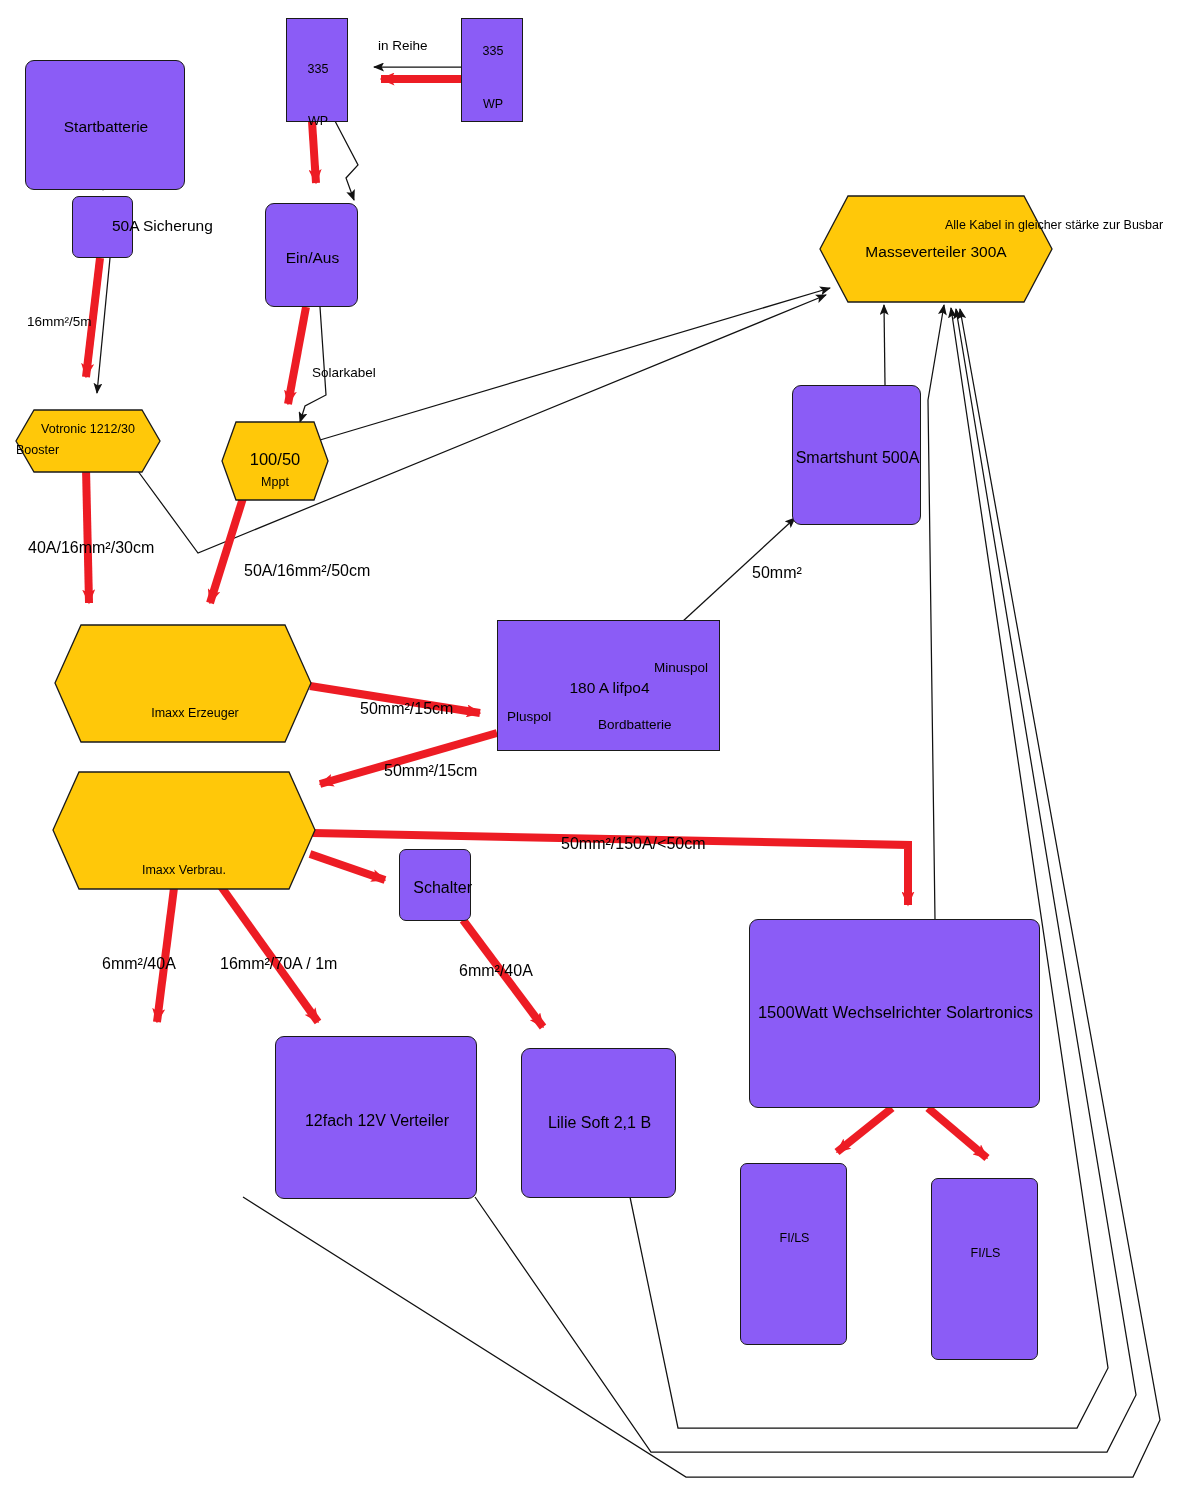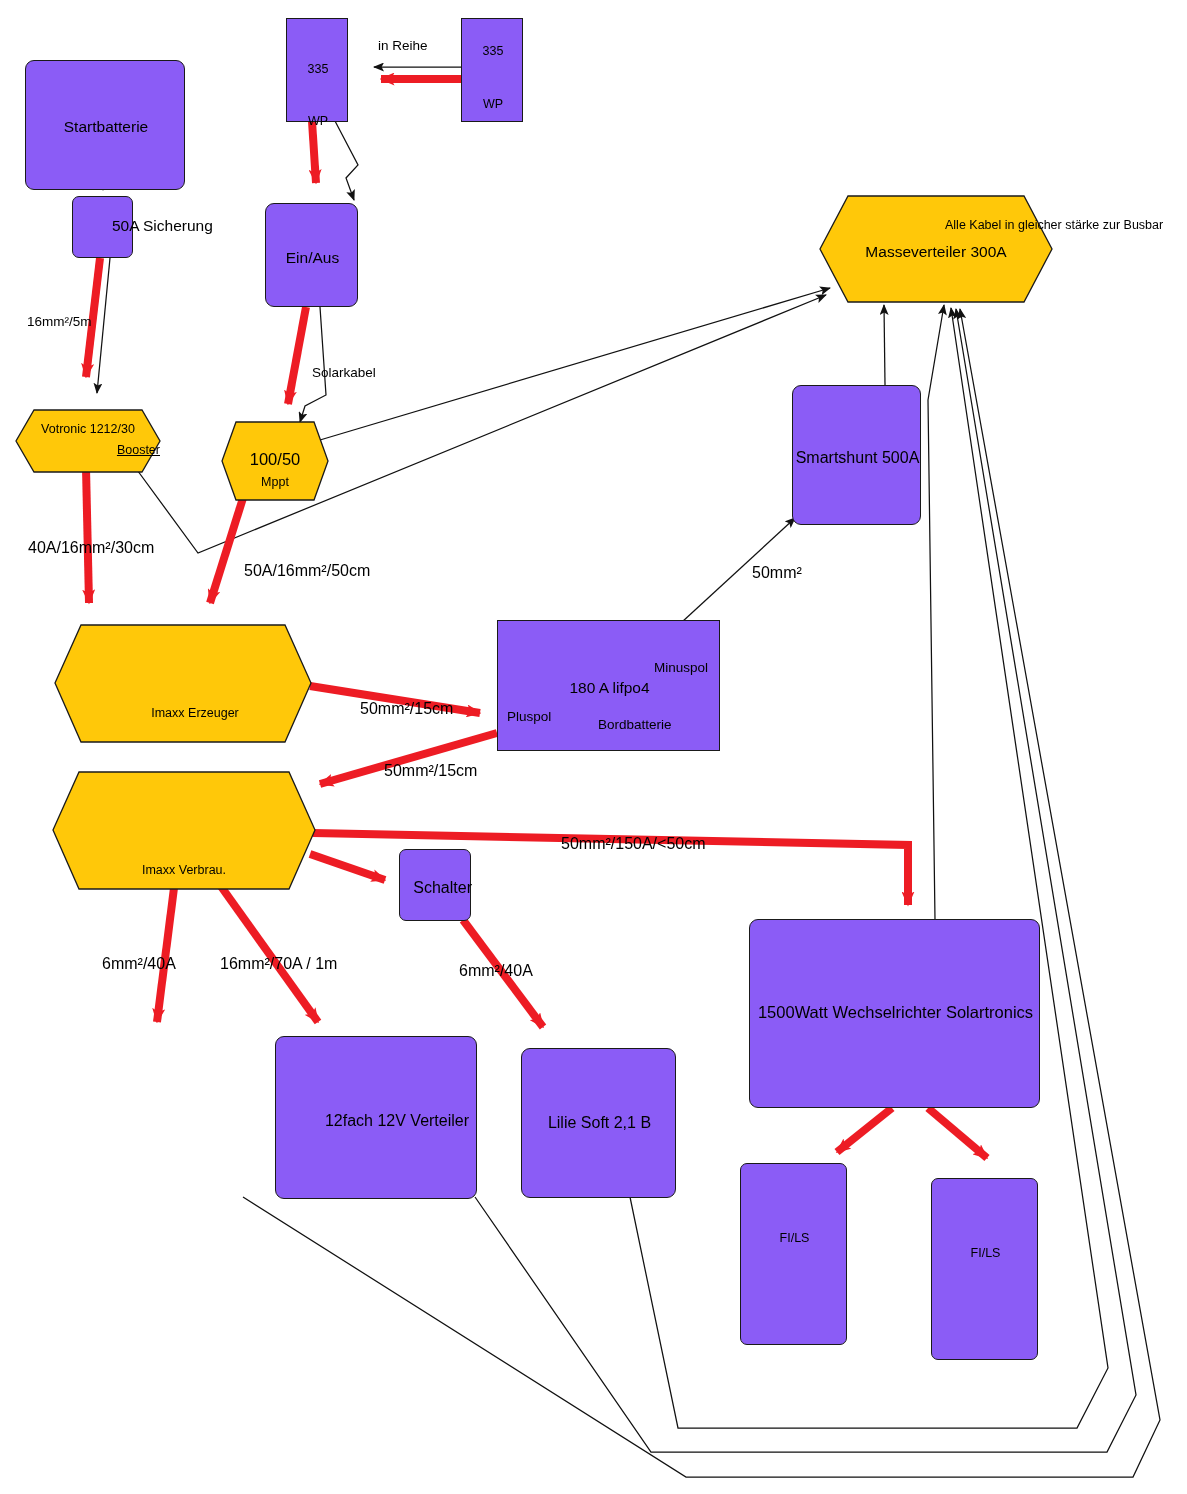--- a/index.html
+++ b/index.html
@@ -136,21 +136,21 @@
     </g>
   </svg>
 
   <div class="hexwrap" style="left:16px; top:410px;">
     <svg width="144" height="62" viewBox="0 0 144 62">
       <polygon points="18,0 126,0 144,31 126,62 18,62 0,31" fill="#FFC809" stroke="#1a1a1a" stroke-width="1.3"></polygon>
     </svg>
   </div>
   <div class="node" style="left:16px; top:410px; width:144px; height:62px;">
     <div class="lbl t12" style="left:0; top:13px; width:144px; text-align:center;">Votronic 1212/30</div>
-    <div class="lbl t12" style="left:0; top:34px; width:144px; text-align:right;text-decoration:underline;">Booster</div>
+    <div class="lbl t12" style="left:0; top:34px; width:144px; text-align:left;">Booster</div>
   </div>
 
   <div class="hexwrap" style="left:222px; top:422px;">
     <svg width="106" height="78" viewBox="0 0 106 78">
       <polygon points="14,0 92,0 106,39 92,78 14,78 0,39" fill="#FFC809" stroke="#1a1a1a" stroke-width="1.3"></polygon>
     </svg>
   </div>
   <div class="node" style="left:222px; top:422px; width:106px; height:78px;">
     <div class="lbl t16" style="left:0; top:28px; width:106px; text-align:center;">100/50</div>
     <div class="lbl t12" style="left:0; top:54px; width:106px; text-align:center;">Mppt</div>
@@ -214,21 +214,21 @@
     <div class="lbl t13" style="left:9px; top:89px;">Pluspol</div>
     <div class="lbl t13" style="left:100px; top:97px;">Bordbatterie</div>
   </div>
 
   <div class="node shape-rect rounded-sm" style="left:399px; top:849px; width:72px; height:72px;">
     <div class="lbl t14" style="left:0; top:29px; width:72px; text-align:right;">Schalter</div>
   </div>
 
 
   <div class="node shape-rect rounded-lg" style="left:275px; top:1036px; width:202px; height:163px;">
-    <div class="lbl t14" style="left:0; top:75px; width:202px; text-align:center;padding-left:20px;">12fach 12V Verteiler</div>
+    <div class="lbl t14" style="left:0; top:75px; width:202px; text-align:center;">12fach 12V Verteiler</div>
   </div>
 
   <div class="node shape-rect rounded-lg" style="left:521px; top:1048px; width:155px; height:150px;">
     <div class="lbl t14" style="left:0; top:65px; width:155px; text-align:center;">Lilie Soft 2,1 B</div>
   </div>
 
   <div class="node shape-rect rounded-lg" style="left:749px; top:919px; width:291px; height:189px;">
     <div class="lbl t16" style="left:0; top:83px; width:291px; text-align:center;">1500Watt Wechselrichter Solartronics</div>
   </div>
 

